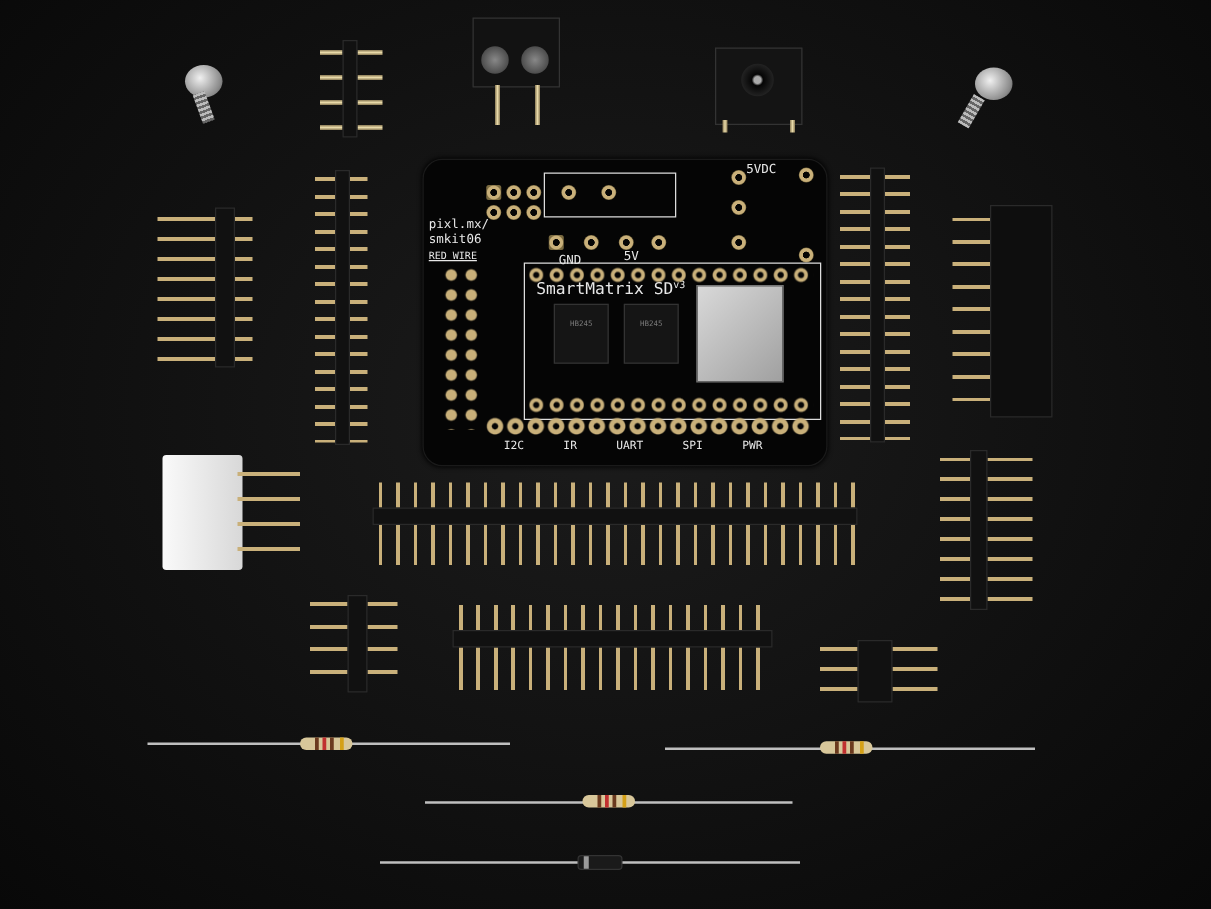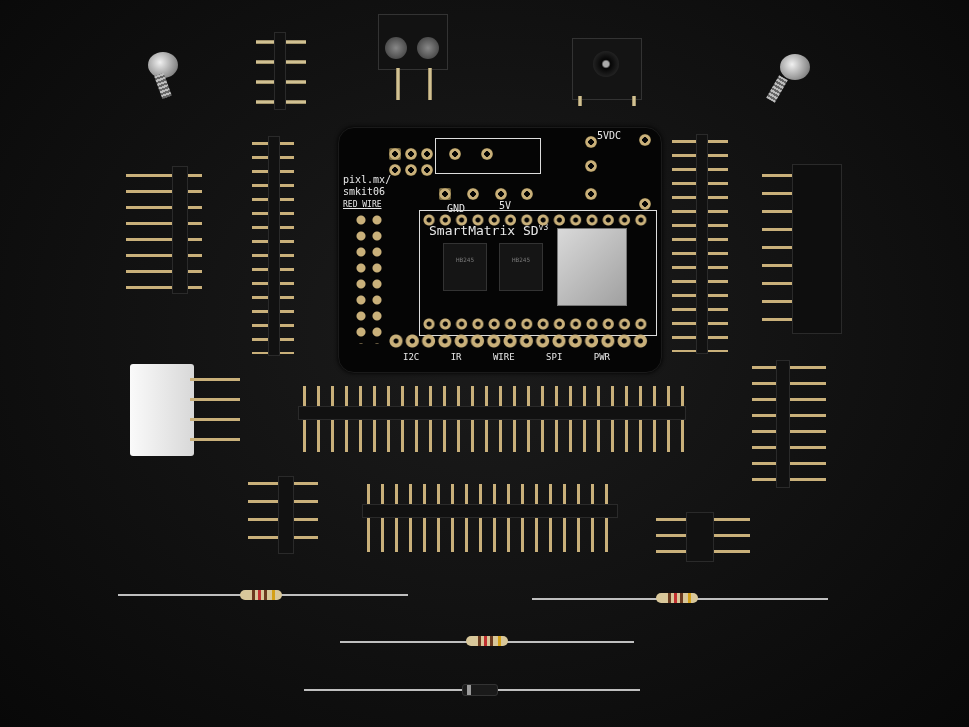--- a/index.html
+++ b/index.html
@@ -110,21 +110,21 @@
   <div class="chip" style="left:104px;top:115px;">
       <span>HB245</span>
     </div>
   <div class="chip" style="left:160px;top:115px;">
       <span>HB245</span>
     </div>
   <div class="abs sdcard" style="left:218px;top:100px;"></div>
 
   <div class="abs" style="left:50px;top:206px;width:260px;height:14px;background:radial-gradient(circle at 7px 7px,#050505 2px,#c9b07a 3px,#c9b07a 6px,transparent 7px) 0 0/16.3px 14px;"></div>
   <div class="silk" style="left:64px;top:224px;font-size:9px;word-spacing:26px;">
-    <span>I2C</span> <span>IR</span> <span>WIRE</span> <span>SPI</span> <span>PWR</span>
+    <span>I2C</span> <span>IR</span> <span>UART</span> <span>SPI</span> <span>PWR</span>
   </div>
 </div>
 
 <div class="abs" style="left:130px;top:364px;width:64px;height:92px;background:linear-gradient(90deg,#fafafa,#d8d8d8);border-radius:3px;"></div>
 <div class="abs" style="left:190px;top:372px;width:50px;height:76px;background:repeating-linear-gradient(180deg,transparent 0 6px,#c9b07a 6px 9px,transparent 9px 20px);"></div>
 
 <div class="abs" style="left:298px;top:386px;width:386px;height:66px;">
   <div class="abs" style="left:0;top:0;width:386px;height:66px;background:repeating-linear-gradient(90deg,transparent 0 5px,#c9b07a 5px 8px,transparent 8px 14px);"></div>
   <div class="abs hbody" style="left:0;top:20px;width:386px;height:12px;"></div>
 </div>

